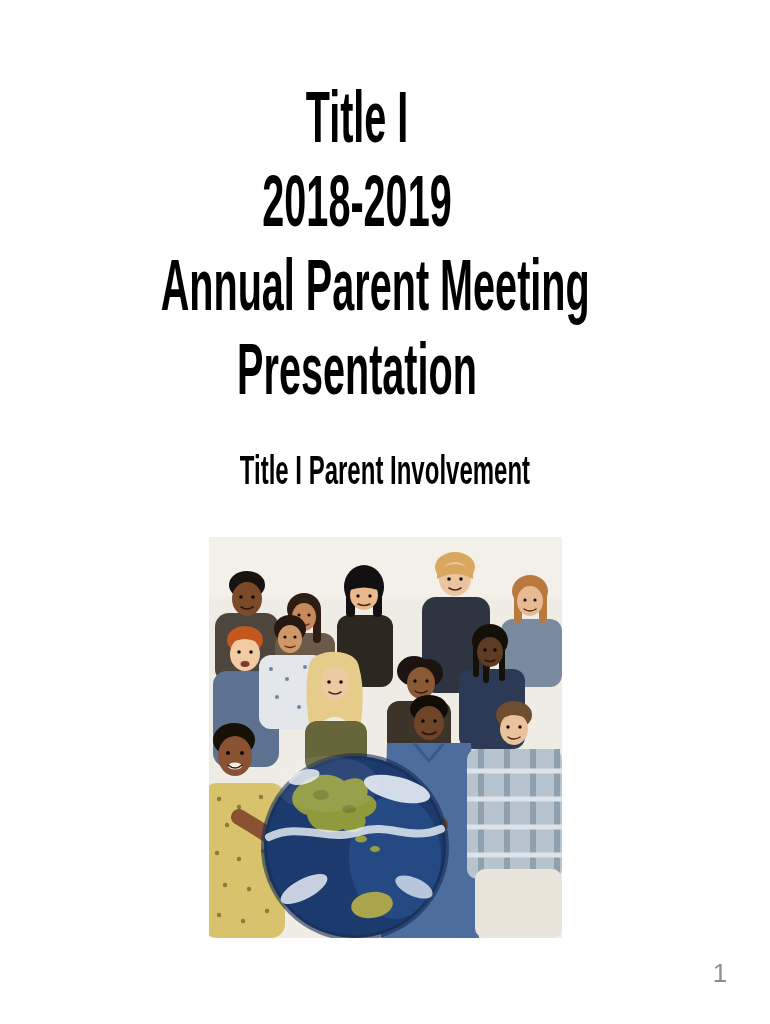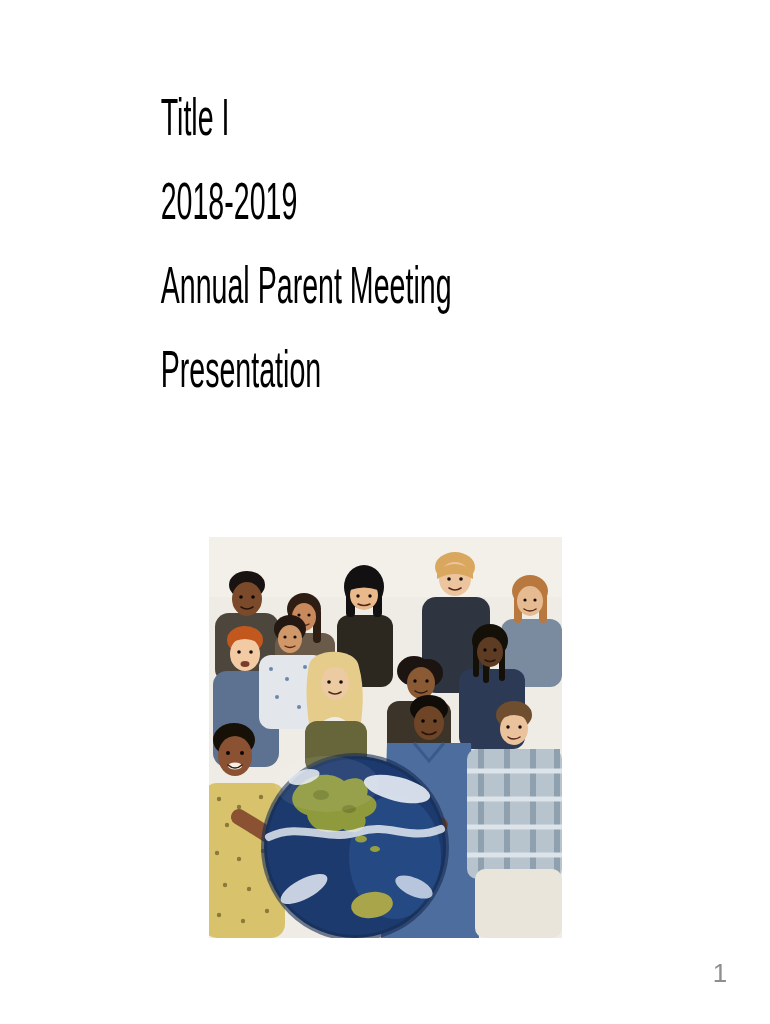--- a/index.html
+++ b/index.html
@@ -7,22 +7,22 @@
   body {
     width:770px; height:1024px; position:relative; overflow:hidden;
     font-family:"Liberation Sans", sans-serif;
   }
   .slide {
     position:absolute; left:0; top:0; width:770px; height:1024px;
     background:#ffffff;
   }
   .title-block {
     position:absolute; top:75px; left:0; width:714px;
-    text-align:left; font-weight:normal; color:#000000;
-    font-size:52px; line-height:84px;
+    text-align:center; font-weight:bold; color:#000000;
+    font-size:72px; line-height:84px;
   }
   .title-line {
     display:block; white-space:nowrap;
     transform:scaleX(0.55); transform-origin:50% 50%;
   }
   .subtitle-block {
     position:absolute; top:448px; left:0; width:770px;
     text-align:center; font-weight:bold; color:#000000;
     font-size:40px; line-height:44px;
   }
@@ -46,20 +46,23 @@
 
 <div class="slide">
 
   <div class="title-block">
     <span class="title-line">Title I</span>
     <span class="title-line">2018-2019</span>
     <span class="title-line">Annual Parent Meeting</span>
     <span class="title-line">Presentation</span>
   </div>
 
+  <div class="subtitle-block">
+    <span class="subtitle-line">Title I Parent Involvement</span>
+  </div>
 
   <div class="photo-frame" role="img" aria-label="Diverse group of children gathered around a globe">
     <svg viewBox="0 0 353 401" xmlns="http://www.w3.org/2000/svg">
 
       <rect x="0" y="0" width="353" height="401" fill="#efece5"></rect>
       <rect x="0" y="0" width="353" height="60" fill="#f3f0ea"></rect>
 
       <g>
         <rect x="6" y="76" width="64" height="70" rx="14" fill="#4c463c"></rect>
         <ellipse cx="38" cy="48" rx="18" ry="14" fill="#181210"></ellipse>

